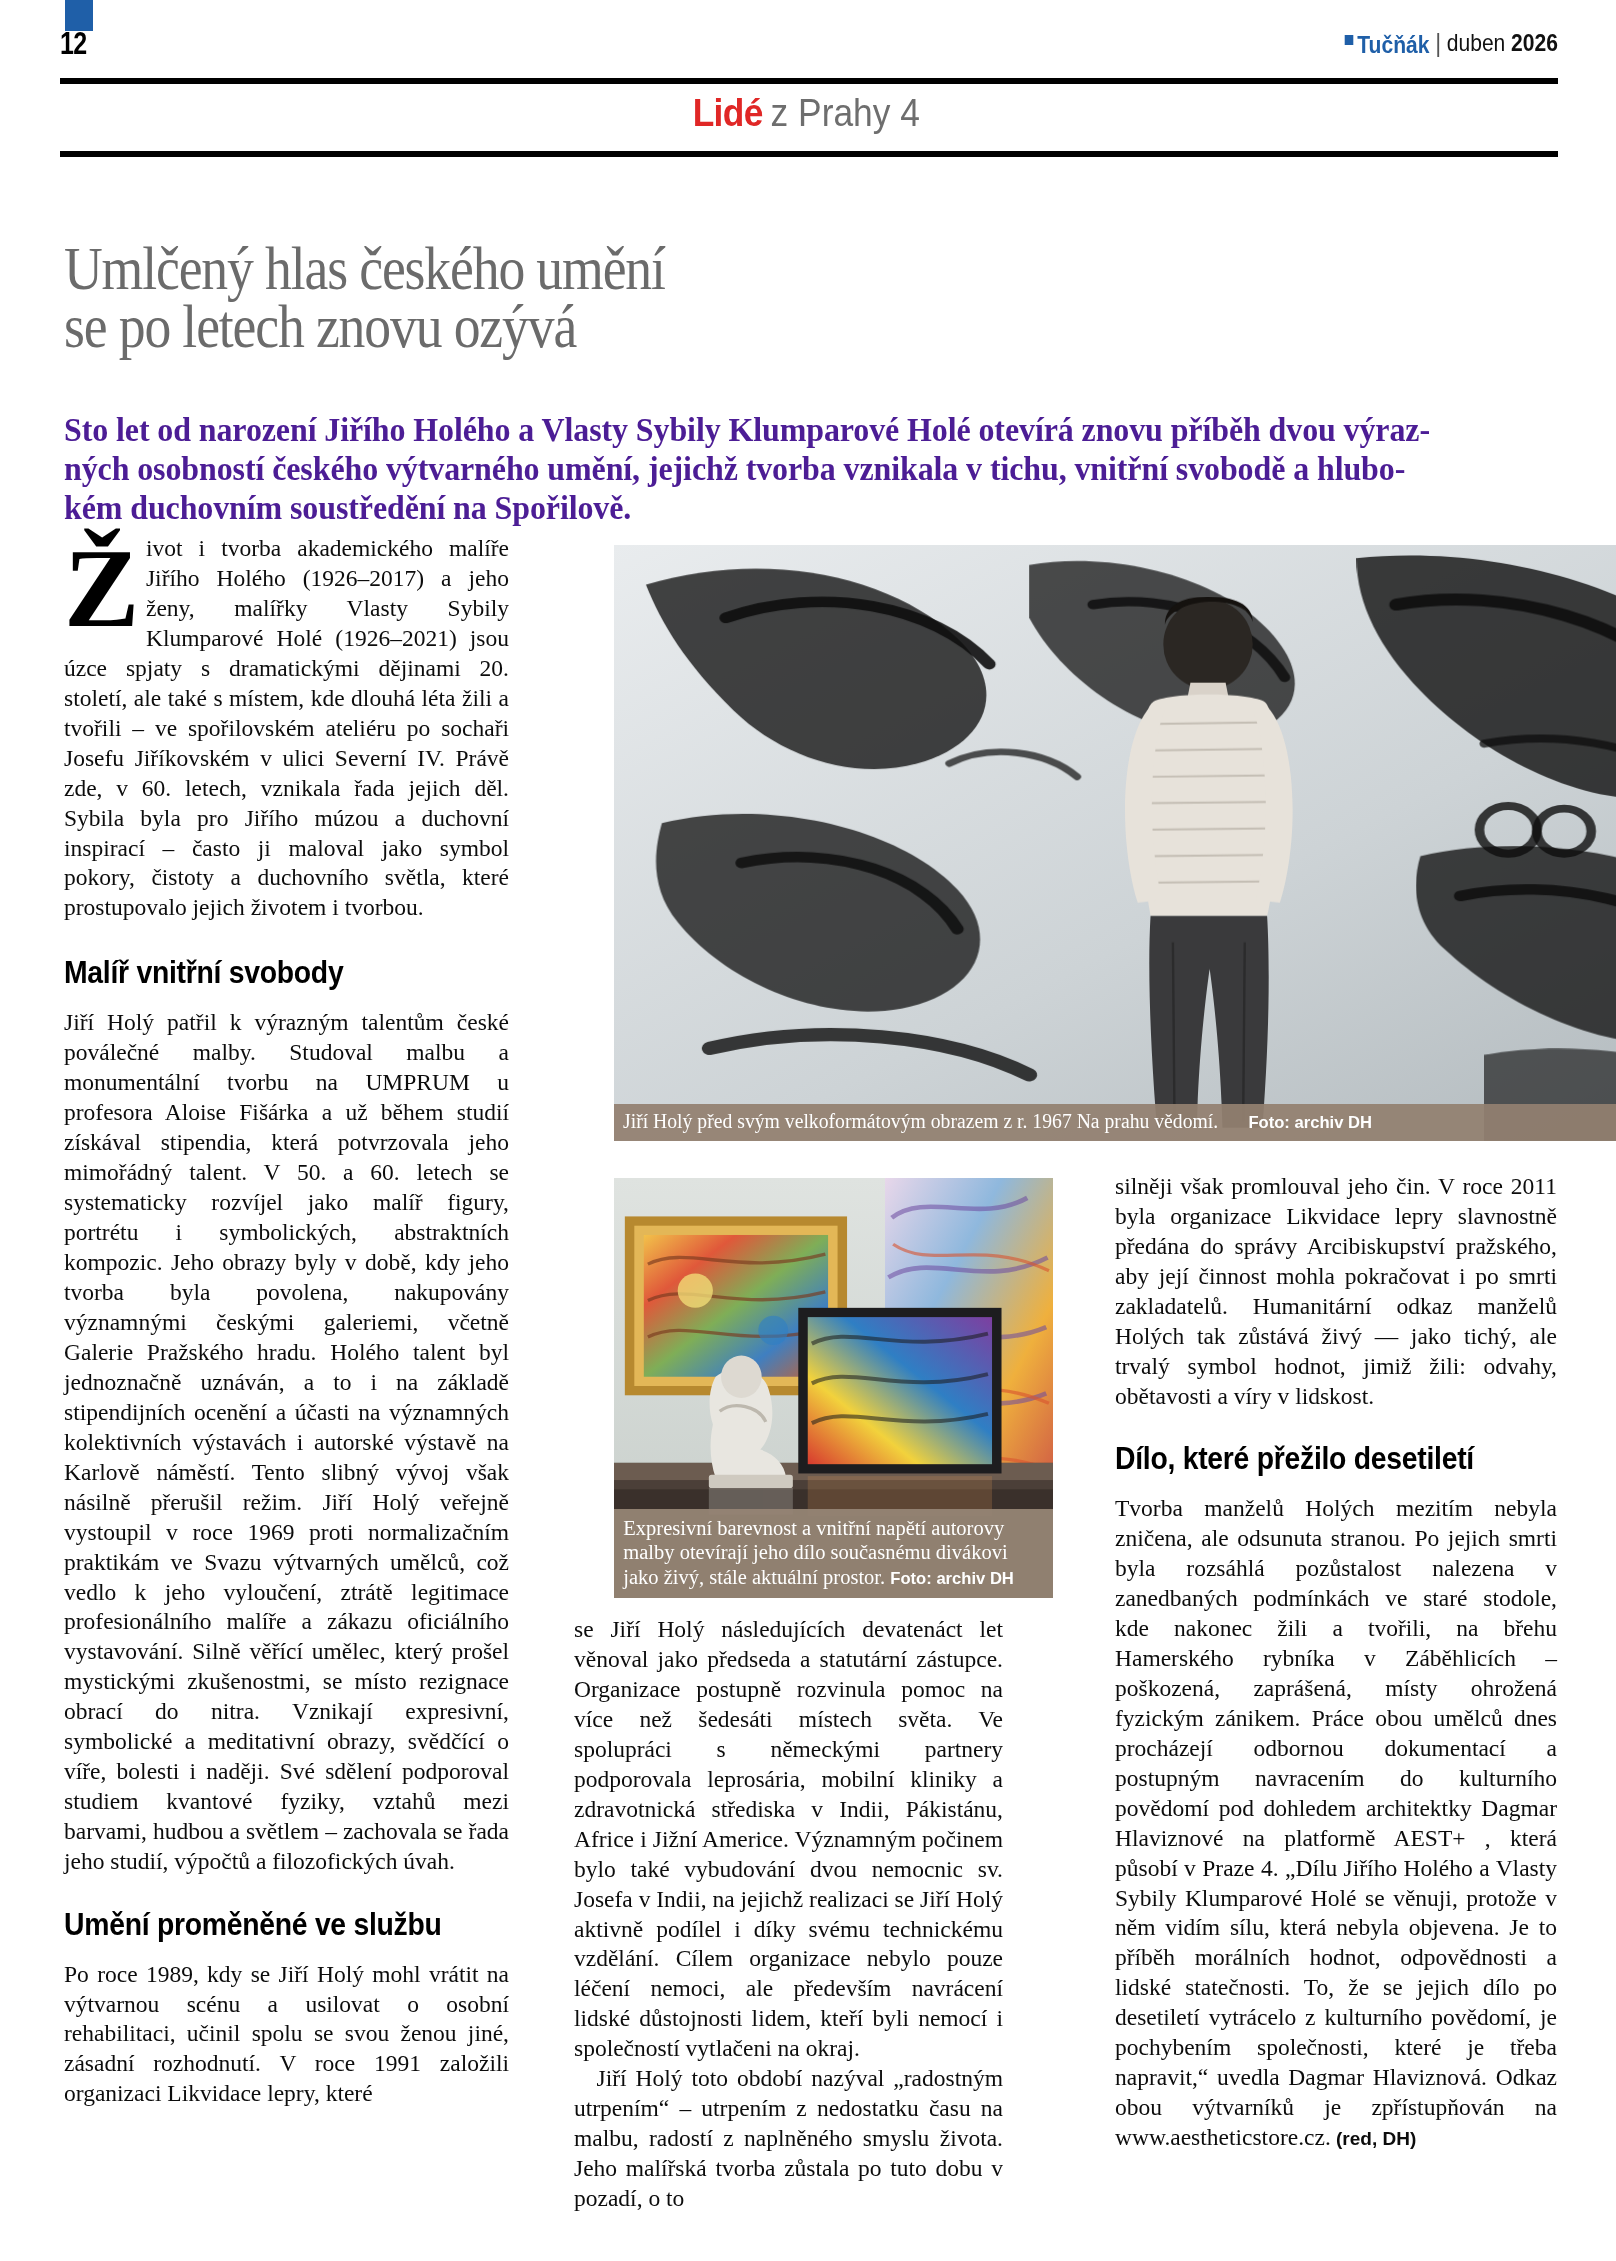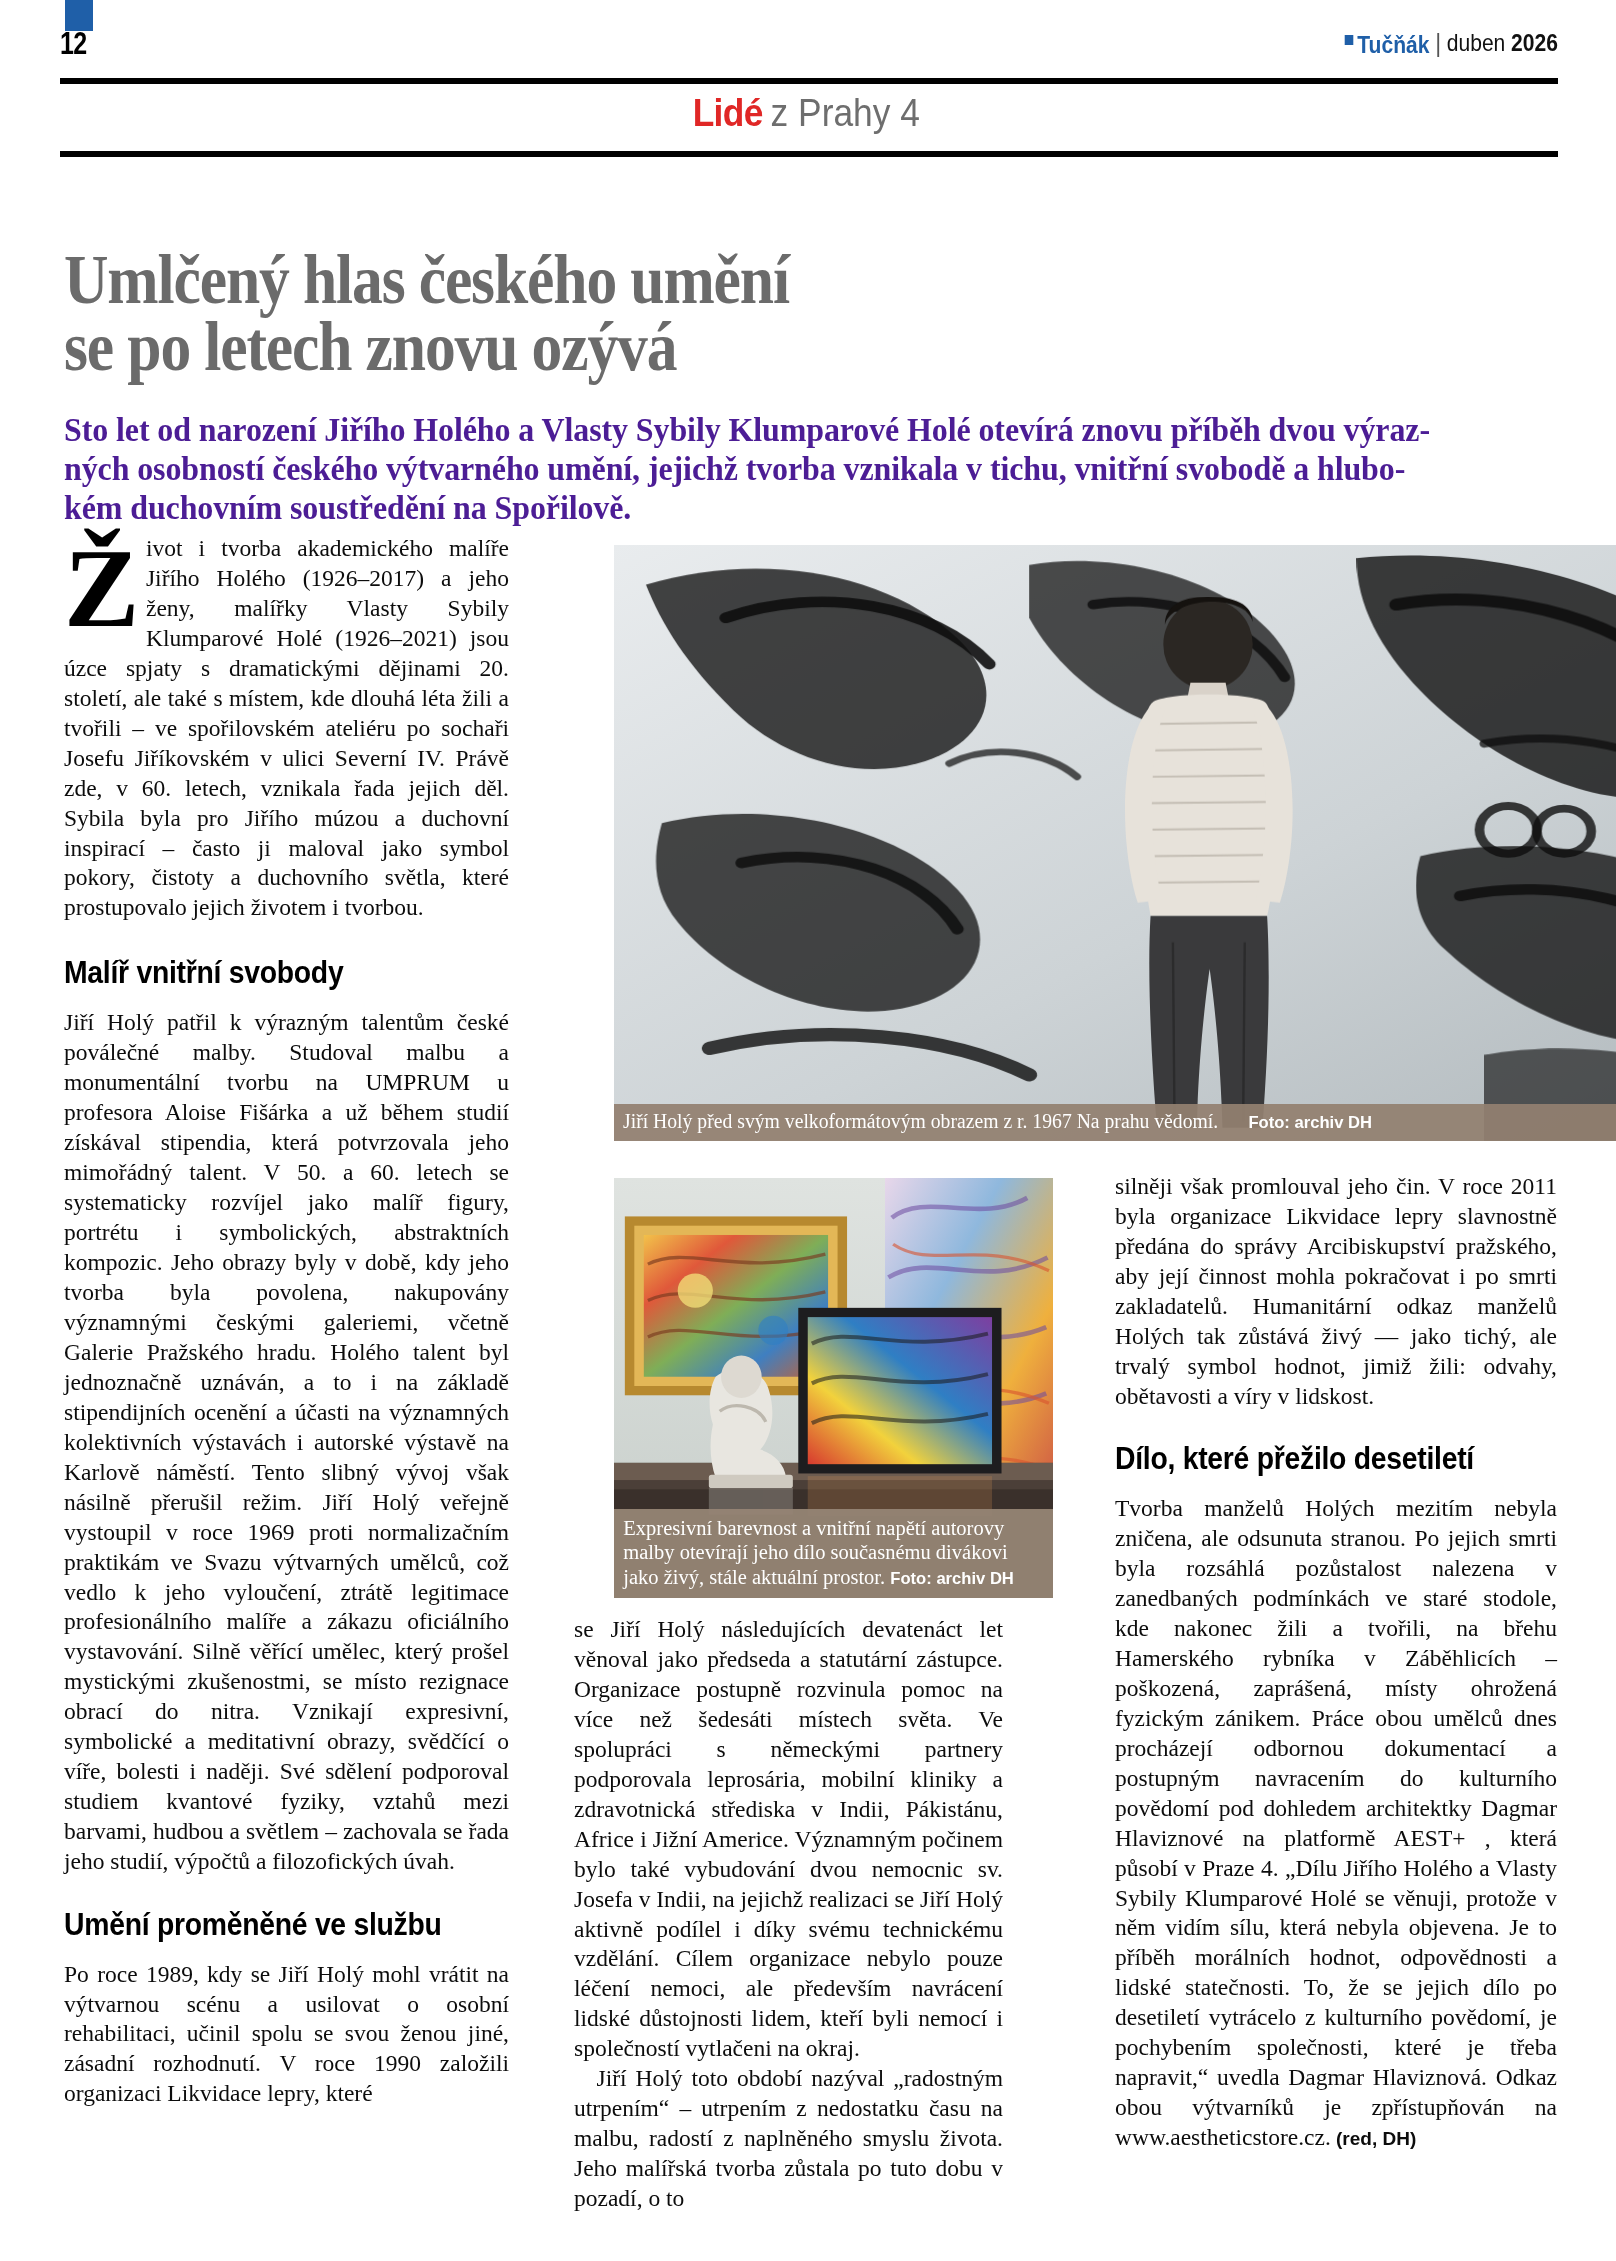--- a/index.html
+++ b/index.html
@@ -59,22 +59,22 @@
 
   .rule-under-section{
     position:absolute; left:60px; top:151px; width:1498px; height:6px; background:#000;
   }
 
   
   .headline{
     position:absolute; left:64px; top:199px; width:1364px;
     color:#6b6b6b;
     font-family:"Liberation Serif", serif;
-    font-weight:bold;
-    font-size:70px;
+    font-weight:normal;
+    font-size:61px;
     line-height:0.96;
     letter-spacing:-1.3px;
   }
   .headline span{ display:block; transform:scaleX(.88); transform-origin:left top; }
 
   
   .lead{
     position:absolute; left:64px; top:411px; width:1498px;
     font-family:"Liberation Serif", serif;
     font-weight:bold;
@@ -196,21 +196,21 @@
   <span>Sto let od narození Jiřího Holého a Vlasty Sybily Klumparové Holé otevírá znovu příběh dvou výraz-</span>
   <span>ných osobností českého výtvarného umění, jejichž tvorba vznikala v tichu, vnitřní svobodě a hlubo-</span>
   <span>kém duchovním soustředění na Spořilově.</span>
 </div>
 
 <div class="col colA">
   <p><span class="dropcap">Ž</span><span>ivot i tvorba akademického malíře Jiřího Holého (1926–2017) a jeho ženy, malířky Vlasty Sybily Klumparové Holé (1926–2021) jsou úzce spjaty s dramatickými dějinami 20. století, ale také s místem, kde dlouhá léta žili a tvořili – ve spořilovském ateliéru po sochaři Josefu Jiříkovském v ulici Severní IV. Právě zde, v 60. letech, vznikala řada jejich děl. Sybila byla pro Jiřího múzou a duchovní inspirací – často ji maloval jako symbol pokory, čistoty a duchovního světla, které prostupovalo jejich životem i tvorbou.</span></p>
   <h2 class="subhead first"><span>Malíř vnitřní svobody</span></h2>
   <p>Jiří Holý patřil k výrazným talentům české poválečné malby. Studoval malbu a monumentální tvorbu na UMPRUM u profesora Aloise Fišárka a už během studií získával stipendia, která potvrzovala jeho mimořádný talent. V 50. a 60. letech se systematicky rozvíjel jako malíř figury, portrétu i symbolických, abstraktních kompozic. Jeho obrazy byly v době, kdy jeho tvorba byla povolena, nakupovány významnými českými galeriemi, včetně Galerie Pražského hradu. Holého talent byl jednoznačně uznáván, a to i na základě stipendijních ocenění a účasti na významných kolektivních výstavách i autorské výstavě  na Karlově náměstí. Tento slibný vývoj však násilně přerušil režim. Jiří Holý veřejně vystoupil v roce 1969 proti normalizačním praktikám ve Svazu výtvarných umělců, což vedlo k jeho vyloučení, ztrátě legitimace profesionálního malíře a zákazu oficiálního vystavování. Silně věřící umělec, který prošel mystickými zkušenostmi, se místo rezignace obrací do nitra. Vznikají expresivní, symbolické a meditativní obrazy, svědčící o víře, bolesti i naději. Své sdělení podporoval studiem kvantové fyziky, vztahů mezi barvami, hudbou a světlem – zachovala se řada jeho studií, výpočtů a filozofických úvah.</p>
   <h2 class="subhead"><span>Umění proměněné ve službu</span></h2>
-  <p>Po roce 1989, kdy se Jiří Holý mohl vrátit na výtvarnou scénu a usilovat o osobní rehabilitaci, učinil spolu se svou ženou jiné, zásadní rozhodnutí. V roce 1990 založili organizaci Likvidace lepry, které</p>
+  <p>Po roce 1989, kdy se Jiří Holý mohl vrátit na výtvarnou scénu a usilovat o osobní rehabilitaci, učinil spolu se svou ženou jiné, zásadní rozhodnutí. V roce 1991 založili organizaci Likvidace lepry, které</p>
 </div>
 
 <figure class="photo1">
   <div class="ph1-art">
     <svg viewBox="0 0 1488 900" preserveAspectRatio="none" style="width:100%;height:100%;display:block">
       <defs>
         <linearGradient id="bgG" x1="0" y1="0" x2="1" y2="1">
           <stop offset="0%" stop-color="#e9ecee"></stop>
             <stop offset="55%" stop-color="#cdd3d6"></stop>
             <stop offset="100%" stop-color="#aeb6ba"></stop>

